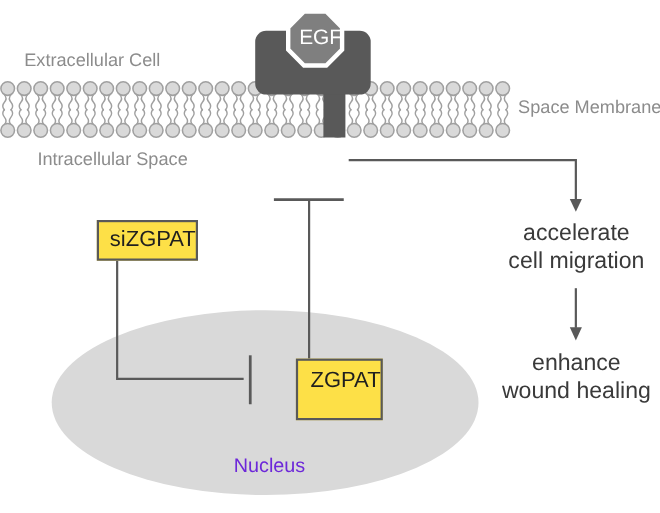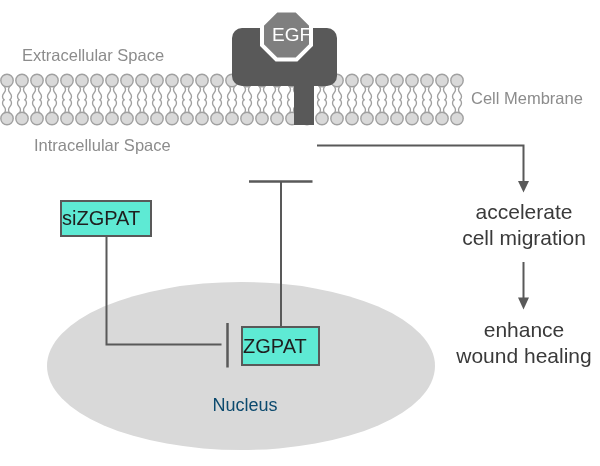--- a/index.html
+++ b/index.html
@@ -19,36 +19,36 @@
   }
   .stage svg{position:absolute;left:0;top:0;}
   .lbl{position:absolute;white-space:nowrap;}
   .lbl-gray{color:var(--label-gray);font-size:16.5px;}
   .outcome{
     position:absolute;width:200px;text-align:center;color:var(--text-dark);
     font-size:21px;line-height:26px;
   }
   .outcome span{display:block;}
   .node-box{
-    position:absolute;box-sizing:border-box;background:#5eead4;
+    position:absolute;box-sizing:border-box;background:#fde047;
     border:2px solid var(--dark);color:var(--box-text);
-    font-size:20px;text-align:left;
+    font-size:20px;text-align:right;margin-left:28px;
   }
   .egfr-box{
     position:absolute;left:248px;top:118px;width:69px;height:57px;
     background:var(--dark);border-radius:12px;color:#ffffff;
     font-size:21px;text-align:center;line-height:57px;
   }
   .egf-label{
     position:absolute;left:261px;top:24px;width:61px;text-align:center;
     color:#ffffff;font-size:19px;line-height:22px;
   }
   .nucleus-label{
-    position:absolute;left:185px;top:395px;width:120px;text-align:center;
-    color:#0c4a6e;font-size:18px;
+    position:absolute;left:185px;top:413px;width:120px;text-align:center;
+    color:#6d28d9;font-size:18px;
   }
   
   .mem-head{fill:var(--light);stroke:var(--mem-stroke);stroke-width:1.4;}
   .mem-tail{fill:none;stroke:var(--mem-stroke);stroke-width:1.3;stroke-linecap:round;}
   .nucleus-shape{fill:var(--light);}
   .receptor{fill:var(--dark);}
   .octagon{fill:var(--ligand);stroke:#ffffff;stroke-width:4;}
   .flow{fill:none;stroke:var(--line);stroke-width:2;}
   .arrowhead{fill:var(--line);stroke:none;}
   .tbar{fill:none;stroke:var(--line);stroke-width:2.5;stroke-linecap:butt;}
@@ -263,28 +263,28 @@
     <path class="flow" d="M523.5 262 V298"></path>
     <polygon class="arrowhead" points="523.5,309.5 518,297.5 529,297.5"></polygon>
 
     <path class="flow" d="M281 326 V182"></path>
     <path class="tbar" d="M249 181.5 H312.5"></path>
 
     <path class="flow" d="M106.5 237 V344.5 H221.5"></path>
     <path class="tbar" d="M227.5 323 V367.5"></path>
   </svg>
 
-  <div class="lbl lbl-gray" style="left:22px;top:46px;">Extracellular Space</div>
-  <div class="lbl lbl-gray" style="left:471px;top:89px;">Cell Membrane</div>
+  <div class="lbl lbl-gray" style="left:22px;top:46px;">Extracellular Cell</div>
+  <div class="lbl lbl-gray" style="left:471px;top:89px;">Space Membrane</div>
   <div class="lbl lbl-gray" style="left:22px;top:136px;margin-left:12px;">Intracellular Space</div>
   <div class="nucleus-label">Nucleus</div>
 
   <div class="egf-label">EGF</div>
   <div class="node-box" style="left:60px;top:200px;width:92px;height:37px;line-height:33px;">siZGPAT</div>
-  <div class="node-box" style="left:241px;top:326px;width:79px;height:40px;line-height:36px;">ZGPAT</div>
+  <div class="node-box" style="left:241px;top:326px;width:79px;height:56px;line-height:36px;">ZGPAT</div>
 
   <div class="outcome" style="left:424px;top:199px;">
     <span>accelerate</span>
     <span>cell migration</span>
   </div>
   <div class="outcome" style="left:424px;top:317px;">
     <span>enhance</span>
     <span>wound healing</span>
   </div>
 

